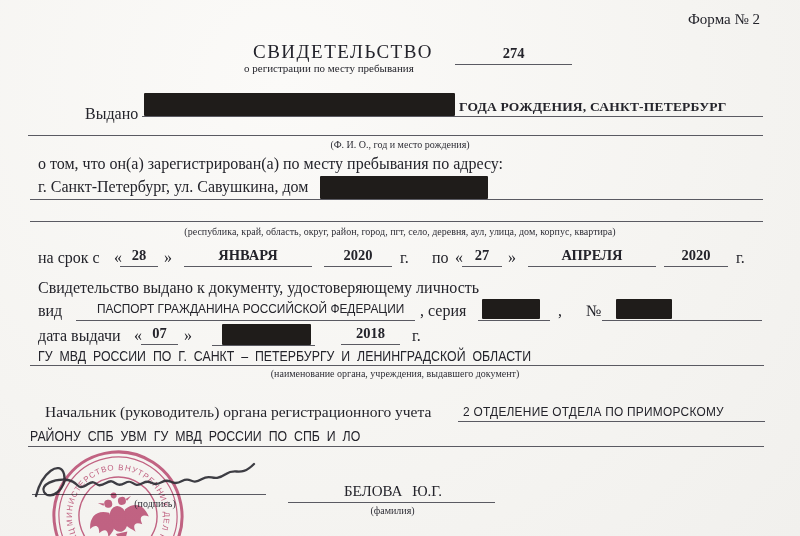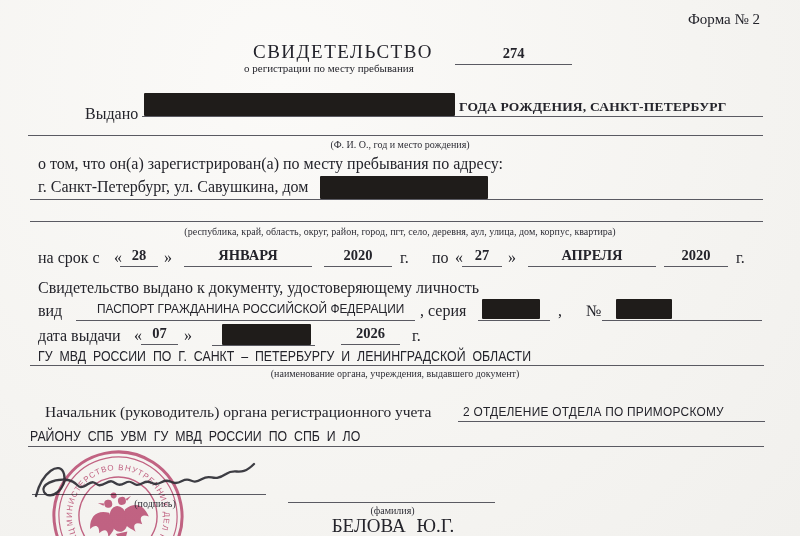--- a/index.html
+++ b/index.html
@@ -80,21 +80,21 @@
   <div class="t t16" style="left:586px;top:302px;">№</div>
   <div class="rule" style="left:602px;top:320px;width:160px;"></div>
   <div class="redact" style="left:616px;top:299px;width:56px;height:20px;"></div>
 
   <div class="t t16" style="left:38px;top:327px;">дата выдачи</div>
   <div class="t t16" style="left:134px;top:327px;">«</div>
   <div class="ulc" style="left:141px;top:325px;width:37px;">07</div>
   <div class="t t16" style="left:184px;top:327px;">»</div>
   <div class="rule" style="left:212px;top:345px;width:103px;"></div>
   <div class="redact" style="left:222px;top:324px;width:89px;height:21px;"></div>
-  <div class="ulc" style="left:341px;top:325px;width:59px;">2026</div>
+  <div class="ulc" style="left:341px;top:325px;width:59px;">2018</div>
   <div class="t t16" style="left:412px;top:327px;">г.</div>
 
   <div class="t" style="left:38px;top:348px;font-size:14px;">
     <span class="cond ws">ГУ МВД РОССИИ ПО Г. САНКТ – ПЕТЕРБУРГУ И ЛЕНИНГРАДСКОЙ ОБЛАСТИ</span>
   </div>
   <div class="rule" style="left:30px;top:365px;width:734px;"></div>
   <div class="cap" style="left:245px;top:368px;width:300px;">(наименование органа, учреждения, выдавшего документ)</div>
 
   <div class="t" style="left:45px;top:403px;">Начальник (руководитель) органа регистрационного учета</div>
   <div class="t" style="left:463px;top:404px;font-size:13.5px;">
@@ -102,21 +102,21 @@
   </div>
   <div class="rule" style="left:458px;top:421px;width:307px;"></div>
   <div class="t" style="left:30px;top:428px;font-size:14px;">
     <span class="cond ws">РАЙОНУ СПБ УВМ ГУ МВД РОССИИ ПО СПБ И ЛО</span>
   </div>
   <div class="rule" style="left:28px;top:446px;width:736px;"></div>
 
   <div class="rule" style="left:32px;top:494px;width:234px;"></div>
   <div class="cap" style="left:100px;top:498px;width:110px;">(подпись)</div>
 
-  <div class="t" style="left:293px;top:483px;width:200px;text-align:center;font-size:19px;word-spacing:6px;margin-top:32px;">БЕЛОВА Ю.Г.</div>
+  <div class="t" style="left:293px;top:483px;width:200px;text-align:center;font-size:15px;word-spacing:6px;">БЕЛОВА Ю.Г.</div>
   <div class="rule" style="left:288px;top:502px;width:207px;"></div>
   <div class="cap" style="left:330px;top:505px;width:125px;">(фамилия)</div>
 
   <svg id="stamp" viewBox="0 0 146 146">
     <defs>
       <path id="ringpath" d="M 27,73 A 46,46 0 1 1 119,73 A 46,46 0 1 1 27,73"></path>
     </defs>
     <circle cx="73" cy="73" r="64" fill="none" stroke="currentColor" stroke-width="3"></circle>
     <circle cx="73" cy="73" r="59" fill="none" stroke="currentColor" stroke-width="1.2"></circle>
     <circle cx="73" cy="73" r="39" fill="none" stroke="currentColor" stroke-width="1.4"></circle>

